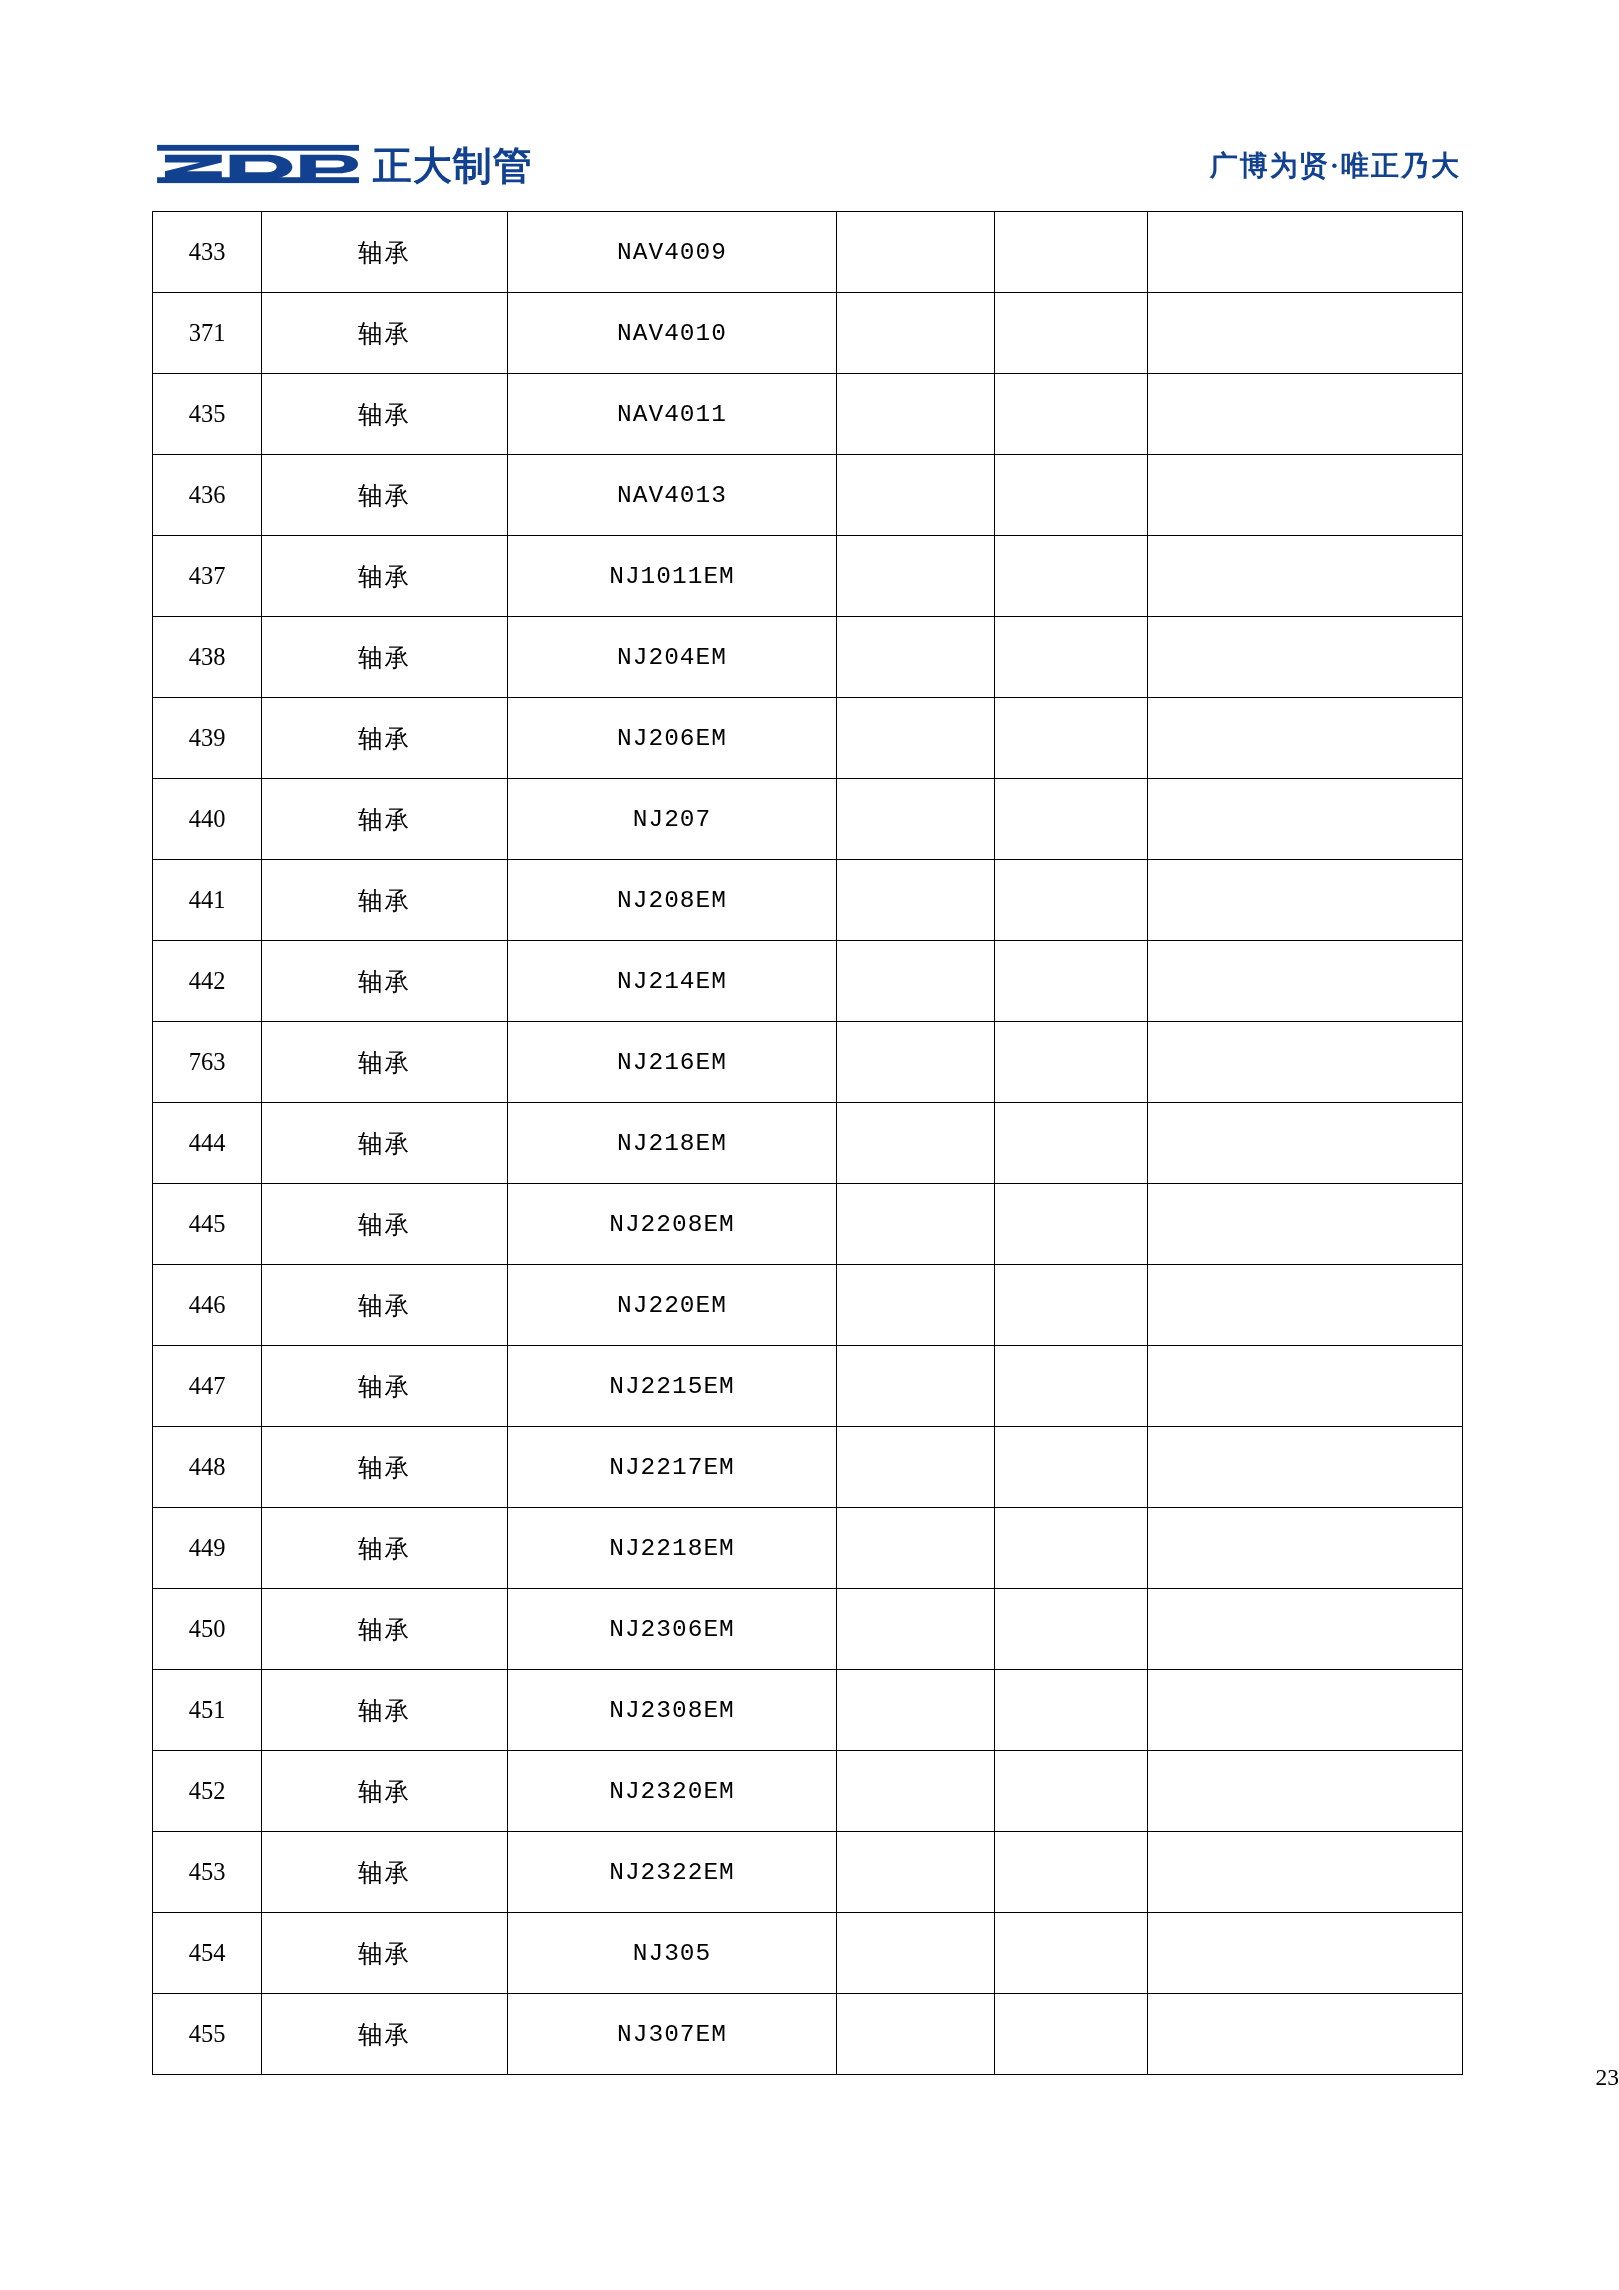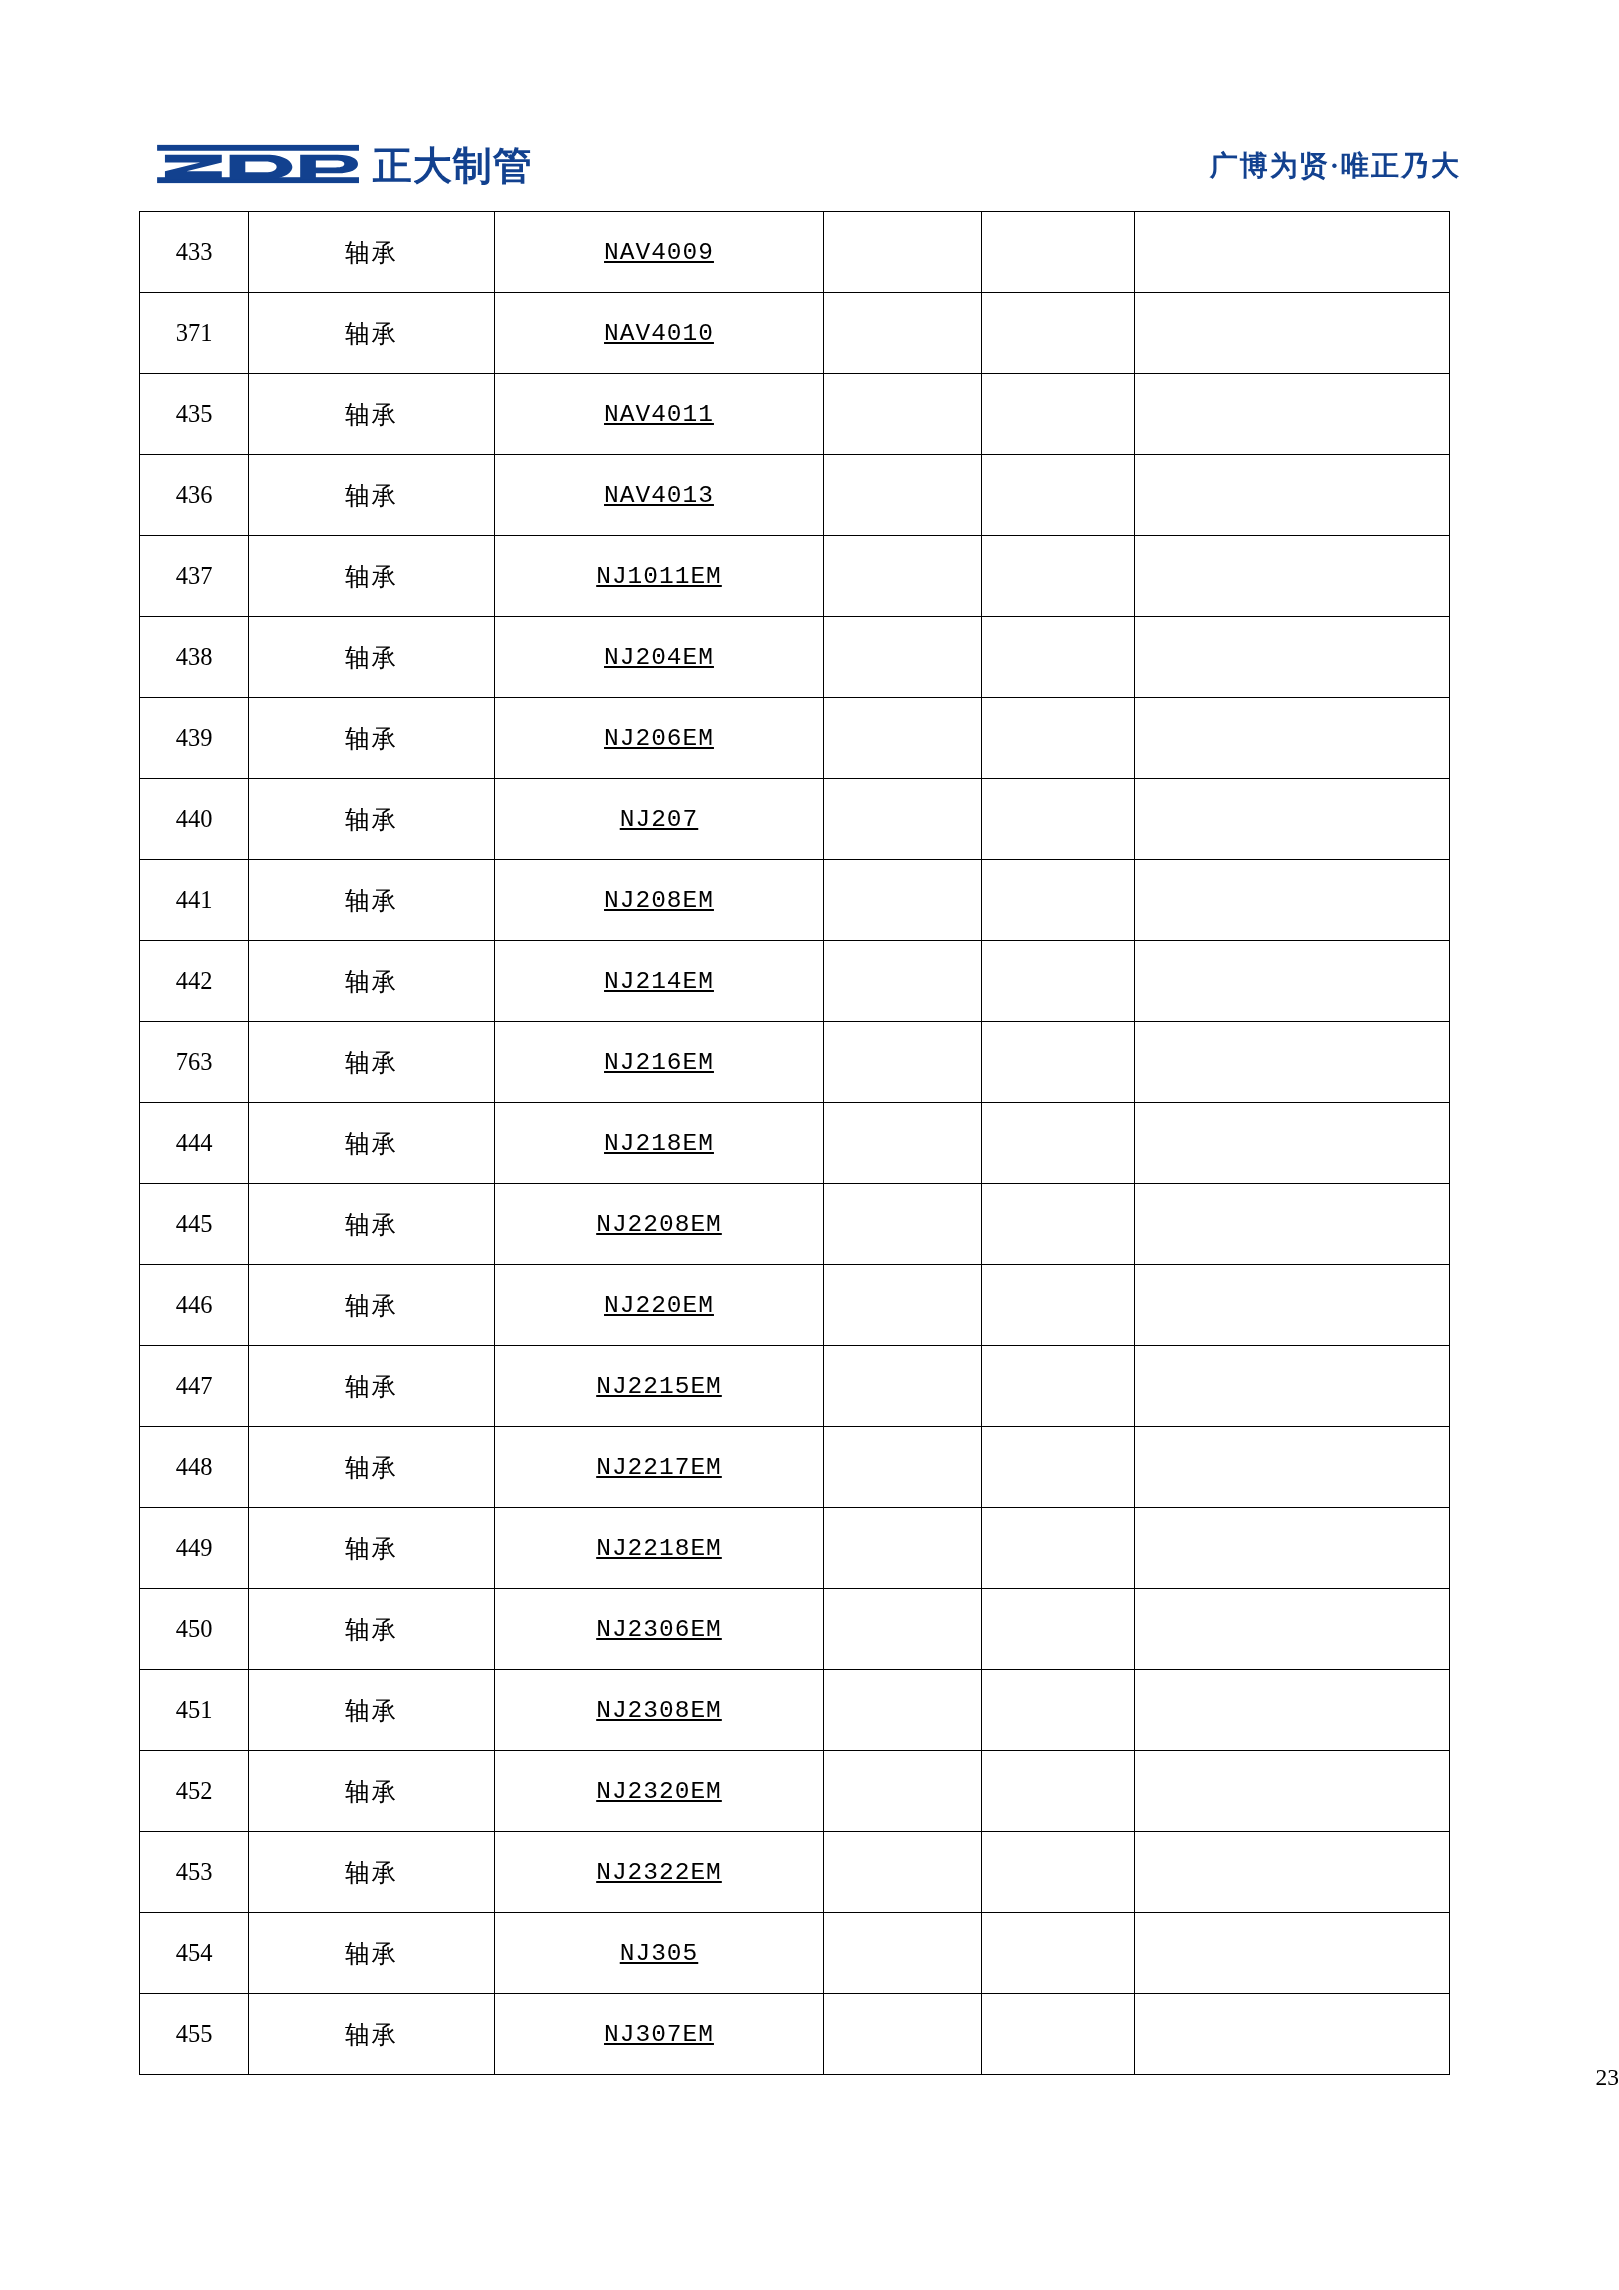--- a/index.html
+++ b/index.html
@@ -51,38 +51,38 @@
   .slogan {
     font-family: "Liberation Serif", serif;
     font-size: 28px;
     font-weight: bold;
     color: #12418f;
     letter-spacing: 2px;
     white-space: nowrap;
   }
   table.data-table {
     position: absolute;
-    left: 139px;
+    left: 152px;
     top: 196px;
     width: 1304px;
     border-collapse: collapse;
     table-layout: fixed;
   }
   table.data-table td {
     border: 1px solid #000000;
     height: 80px;
     text-align: center;
     vertical-align: middle;
     font-size: 24.5px;
     color: #000;
     padding: 0;
   }
   td.c-index { width: 108px; font-family: "Liberation Serif", serif; }
   td.c-name  { width: 245px; font-family: "Liberation Serif", serif; letter-spacing: 2px; }
-  td.c-model { width: 328px; font-family: "Liberation Mono", monospace; font-size: 23.5px; letter-spacing: 1px; text-decoration: underline; }
+  td.c-model { width: 328px; font-family: "Liberation Mono", monospace; font-size: 23.5px; letter-spacing: 1px; }
   td.c-blank1 { width: 157px; }
   td.c-blank2 { width: 152px; }
   td.c-blank3 { width: 314px; }
 
   .page-number {
     position: absolute;
     top: 2049px;
     left: 0;
     width: 1619px;
     text-align: right;

